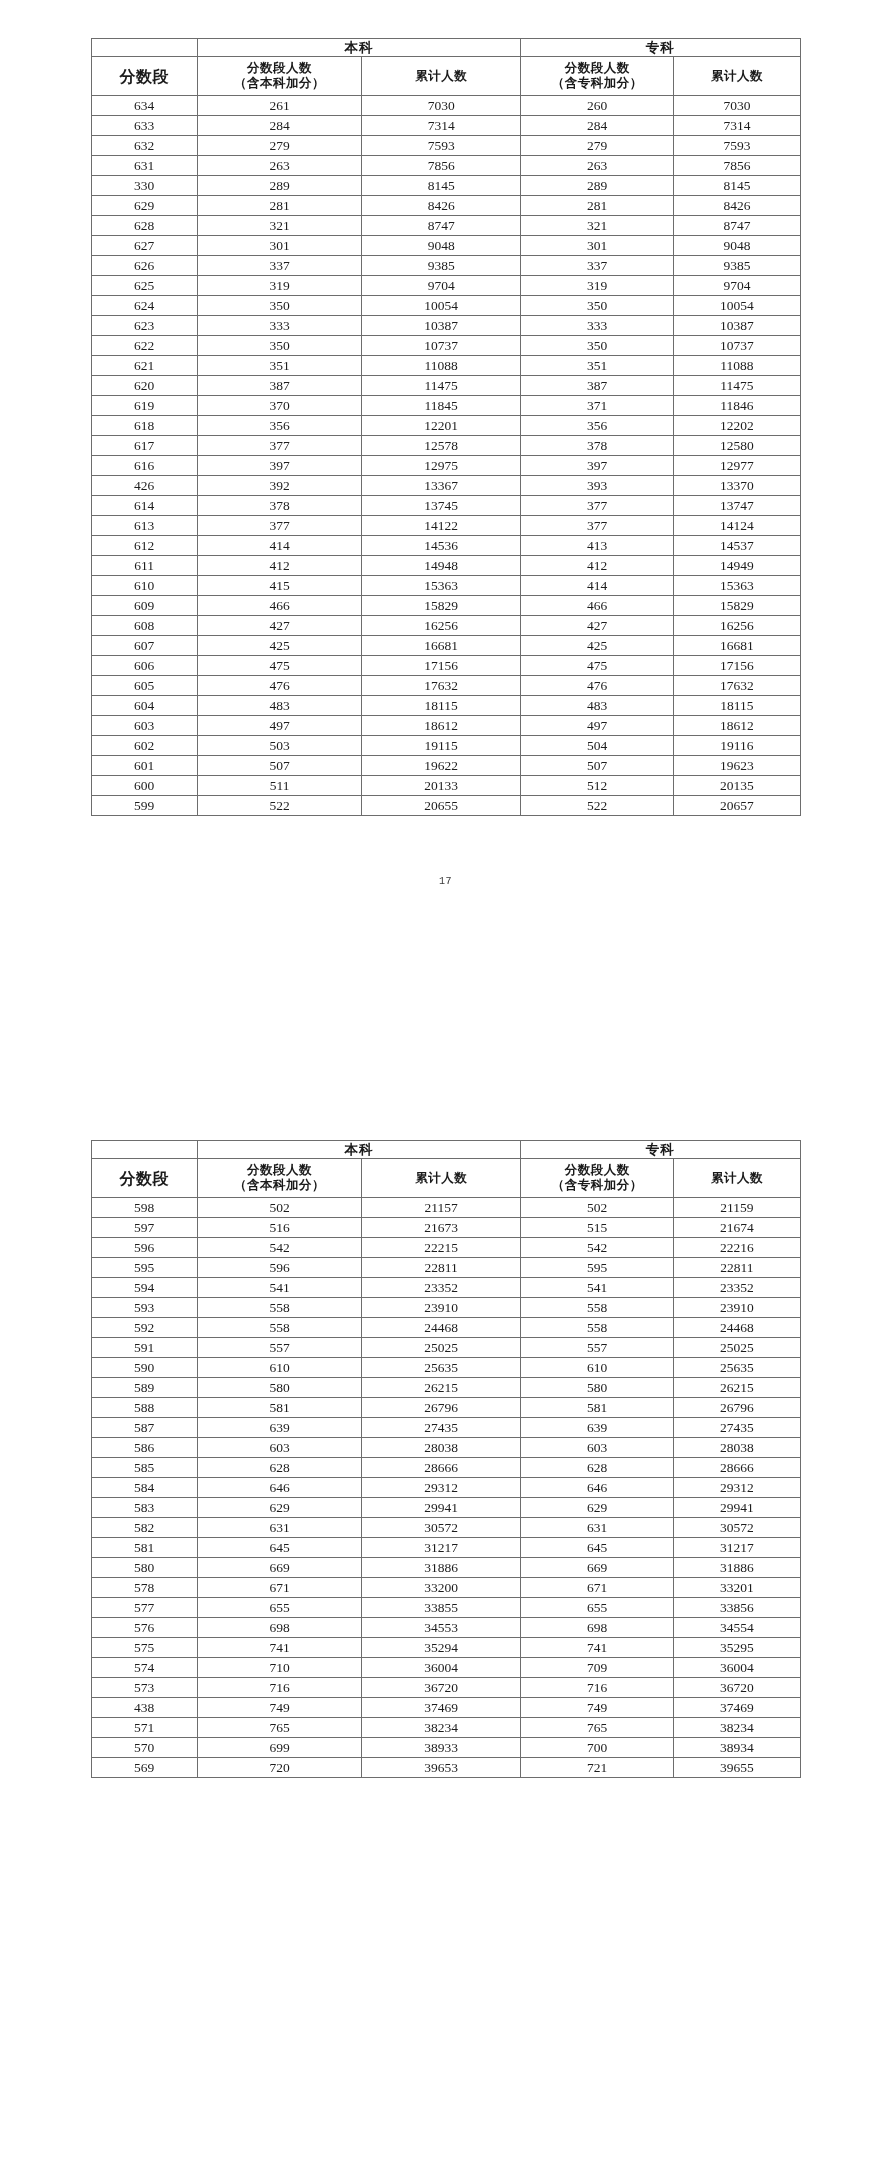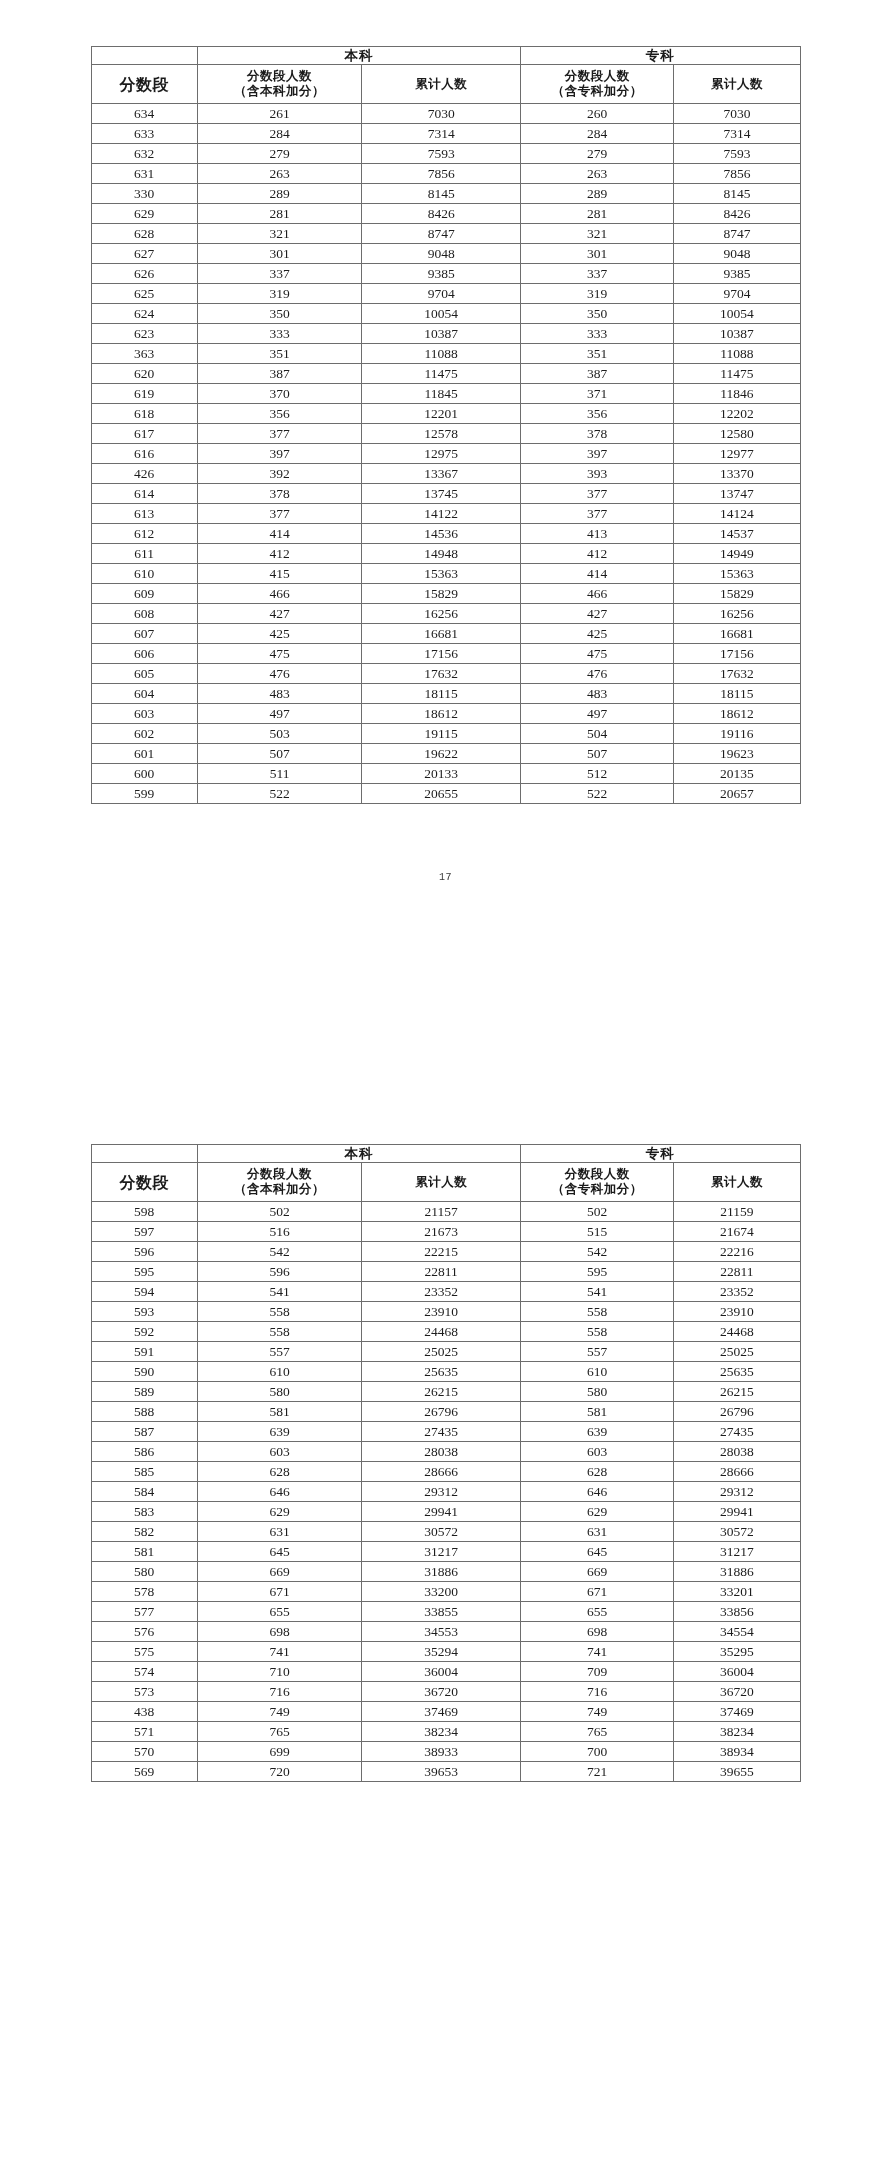--- a/index.html
+++ b/index.html
@@ -19,21 +19,21 @@
 
   .page {
     position: relative;
     width: 891px;
     box-sizing: border-box;
   }
 
   
   .table-wrap {
     width: 710px;
-    margin: 8px auto;
+    margin: 0 auto;
     padding-left: 0;
   }
 
   table.score-table {
     border-collapse: collapse;
     width: 100%;
     table-layout: fixed;
     background: #fff;
   }
 
@@ -217,21 +217,28 @@
             <td>10054</td>
           </tr>
           <tr>
             <td>623</td>
             <td>333</td>
             <td>10387</td>
             <td>333</td>
             <td>10387</td>
           </tr>
           <tr>
-            <td>363</td>
+            <td>622</td>
+            <td>350</td>
+            <td>10737</td>
+            <td>350</td>
+            <td>10737</td>
+          </tr>
+          <tr>
+            <td>621</td>
             <td>351</td>
             <td>11088</td>
             <td>351</td>
             <td>11088</td>
           </tr>
           <tr>
             <td>620</td>
             <td>387</td>
             <td>11475</td>
             <td>387</td>

